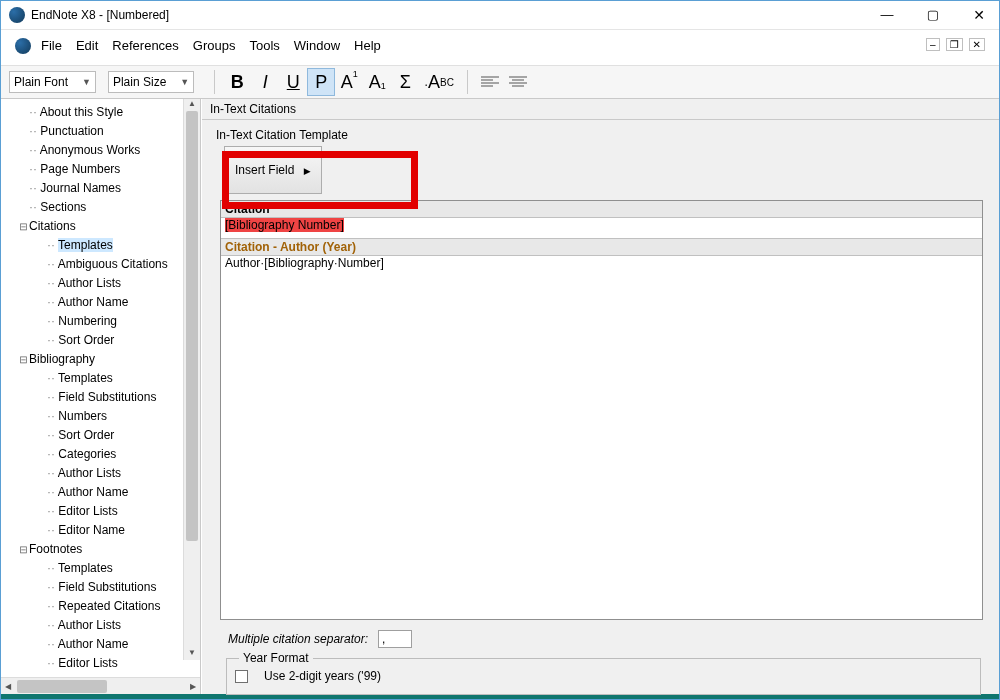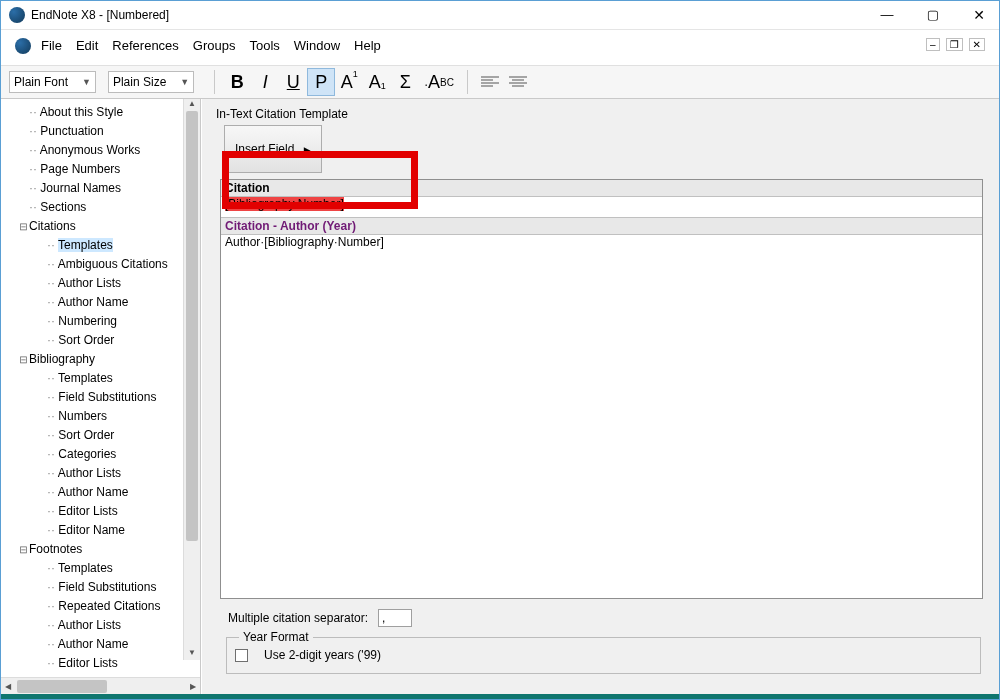--- a/index.html
+++ b/index.html
@@ -112,21 +112,21 @@
     border-left:1px solid #fff;
   }
   .panel-title{
     height:22px;padding:3px 8px;font-size:12px;
     border-bottom:1px solid #c9c9c9;background:var(--panel-bg);
   }
   .inner-pad{padding:6px 10px 0 12px;font-size:12px;}
   .section-label{margin:2px 0 4px 2px;}
   .insert-btn{
     display:inline-block;border:1px solid #adadad;background:linear-gradient(#f7f7f7,#e2e2e2);
-    padding:16px 10px;font-size:12px;cursor:default;margin:0 0 6px 10px;text-decoration:underline;
+    padding:16px 10px;font-size:12px;cursor:default;margin:0 0 6px 10px;
   }
   .insert-btn .tri{font-size:9px;margin-left:6px;}
 
   .editor-box{
     margin:0 6px 0 6px;height:420px;border:1px solid #8f8f8f;background:#fff;
     position:relative;overflow:hidden;
   }
   .editor-box .hdr{
     background:#e8e8e8;font-weight:bold;font-size:12px;
     padding:1px 4px;border-bottom:1px solid #c0c0c0;
@@ -137,21 +137,21 @@
     background:#e8e8e8;font-weight:bold;font-size:12px;
     padding:1px 4px;border-top:1px solid #c0c0c0;border-bottom:1px solid #c0c0c0;
     margin-top:6px;
   }
 
   .red-callout{
     position:absolute;border:7px solid var(--red);
     left:222px;top:151px;width:196px;height:58px;pointer-events:none;
   }
   
-  .masked{color:#701a75;}
+  .masked{color:#a16207;}
 
   
   .form-row{display:flex;align-items:center;font-size:12px;margin:10px 0 0 14px;}
   .form-row input.txt{
     width:34px;height:18px;border:1px solid #9f9f9f;background:#fff;font-size:12px;padding:0 3px;
   }
   .fieldset{
     margin:10px 8px 0 12px;border:1px solid #bcbcbc;padding:4px 8px 8px 8px;font-size:12px;
     position:relative;
   }
@@ -294,38 +294,39 @@
       </div>
       <div class="h-scroll">
         <div class="arr">◀</div>
         <div class="thumb"></div>
         <div class="track"></div>
         <div class="arr">▶</div>
       </div>
     </div>
 
     <div class="main">
+      <div class="panel-title">In-Text Citations</div>
       <div class="inner-pad">
         <div class="section-label">In-Text Citation Template</div>
         <div class="insert-btn">
           <span>Insert Field</span>
           <span class="tri">▶</span>
         </div>
 
         <div class="editor-box">
           <div class="hdr">Citation</div>
           <div class="line">
             <span class="hl">[Bibliography Number]</span>
           </div>
           <div class="hdr2 masked">Citation - Author (Year)</div>
           <div class="line">Author·[Bibliography·Number]</div>
         </div>
 
         <div class="form-row">
-          <span style="margin-right:10px;">Multiple citation separator:</span>
+          <span style="margin-right:10px;font-style:italic;">Multiple citation separator:</span>
           <input class="txt" value="," style="">
         </div>
 
         <div class="fieldset">
           <div class="legend">Year Format</div>
           <label class="chk">
             <span class="box"></span>
             <span>Use 2-digit years ('99)</span>
           </label>
         </div>

